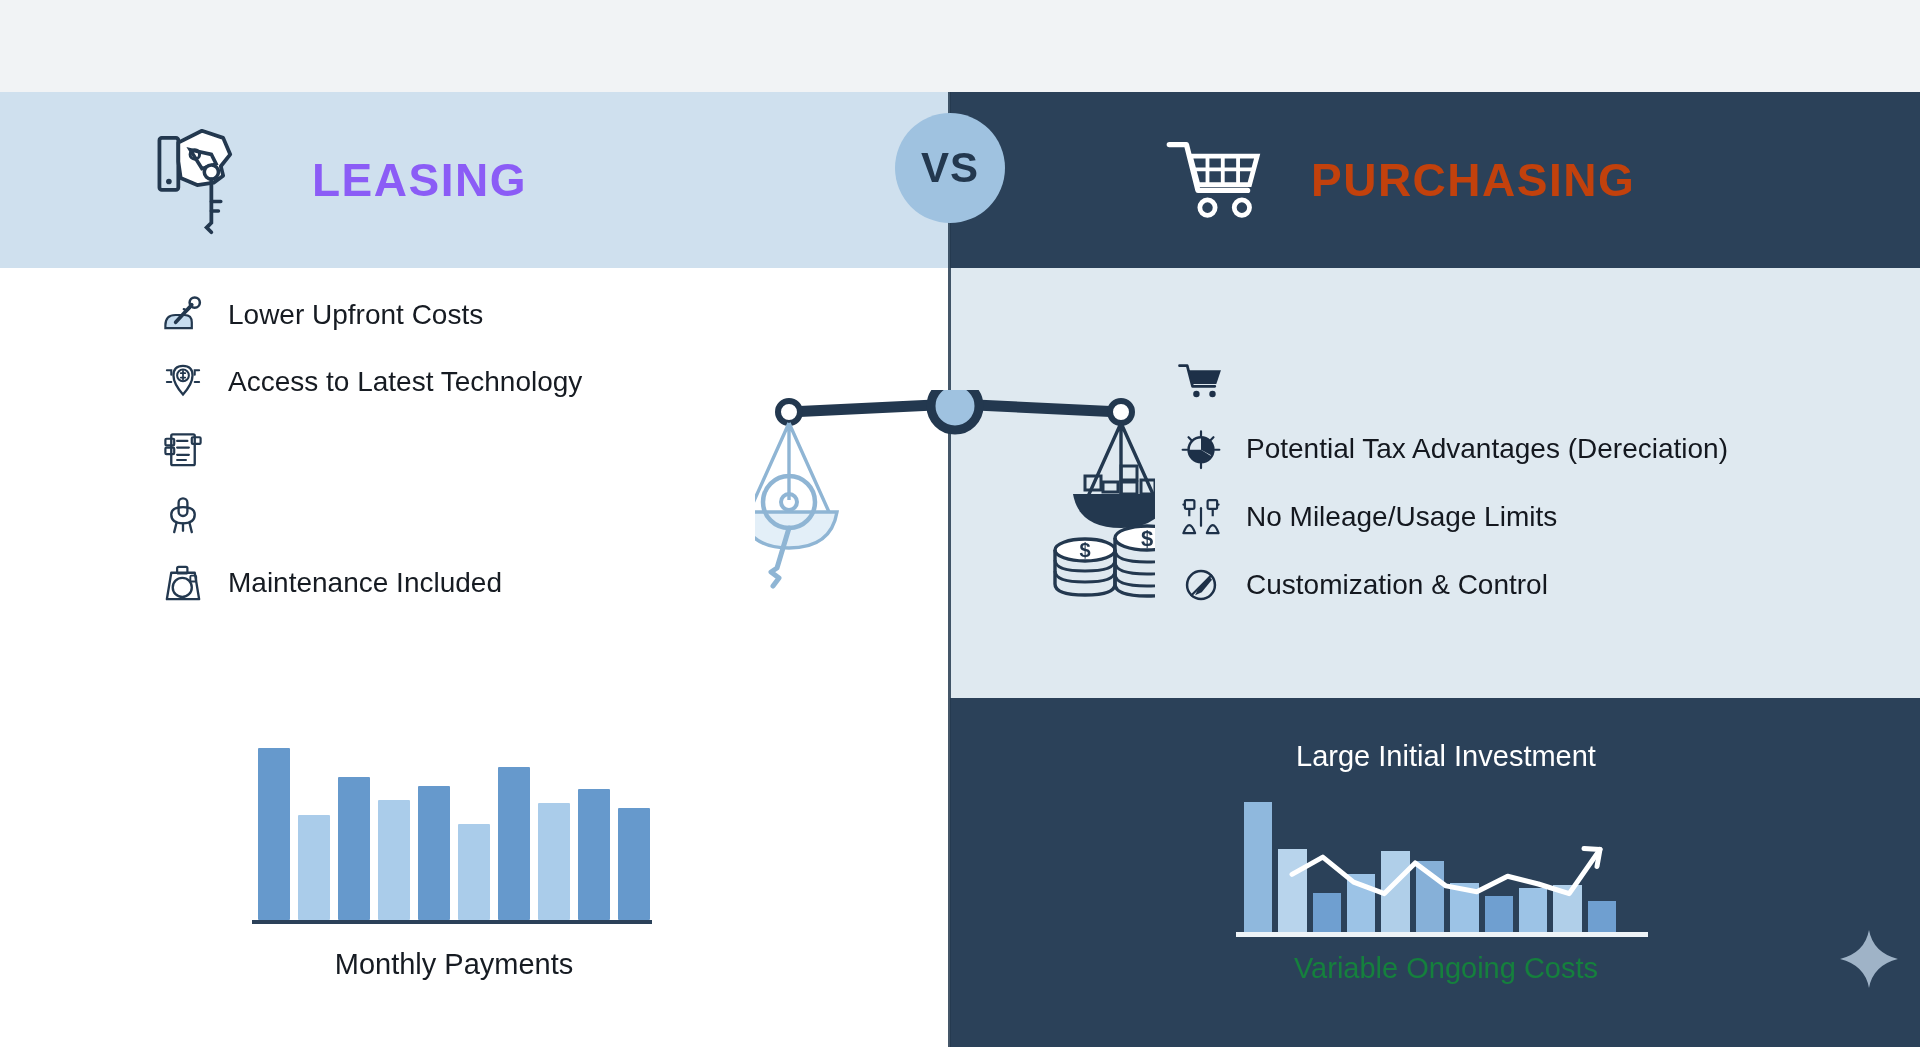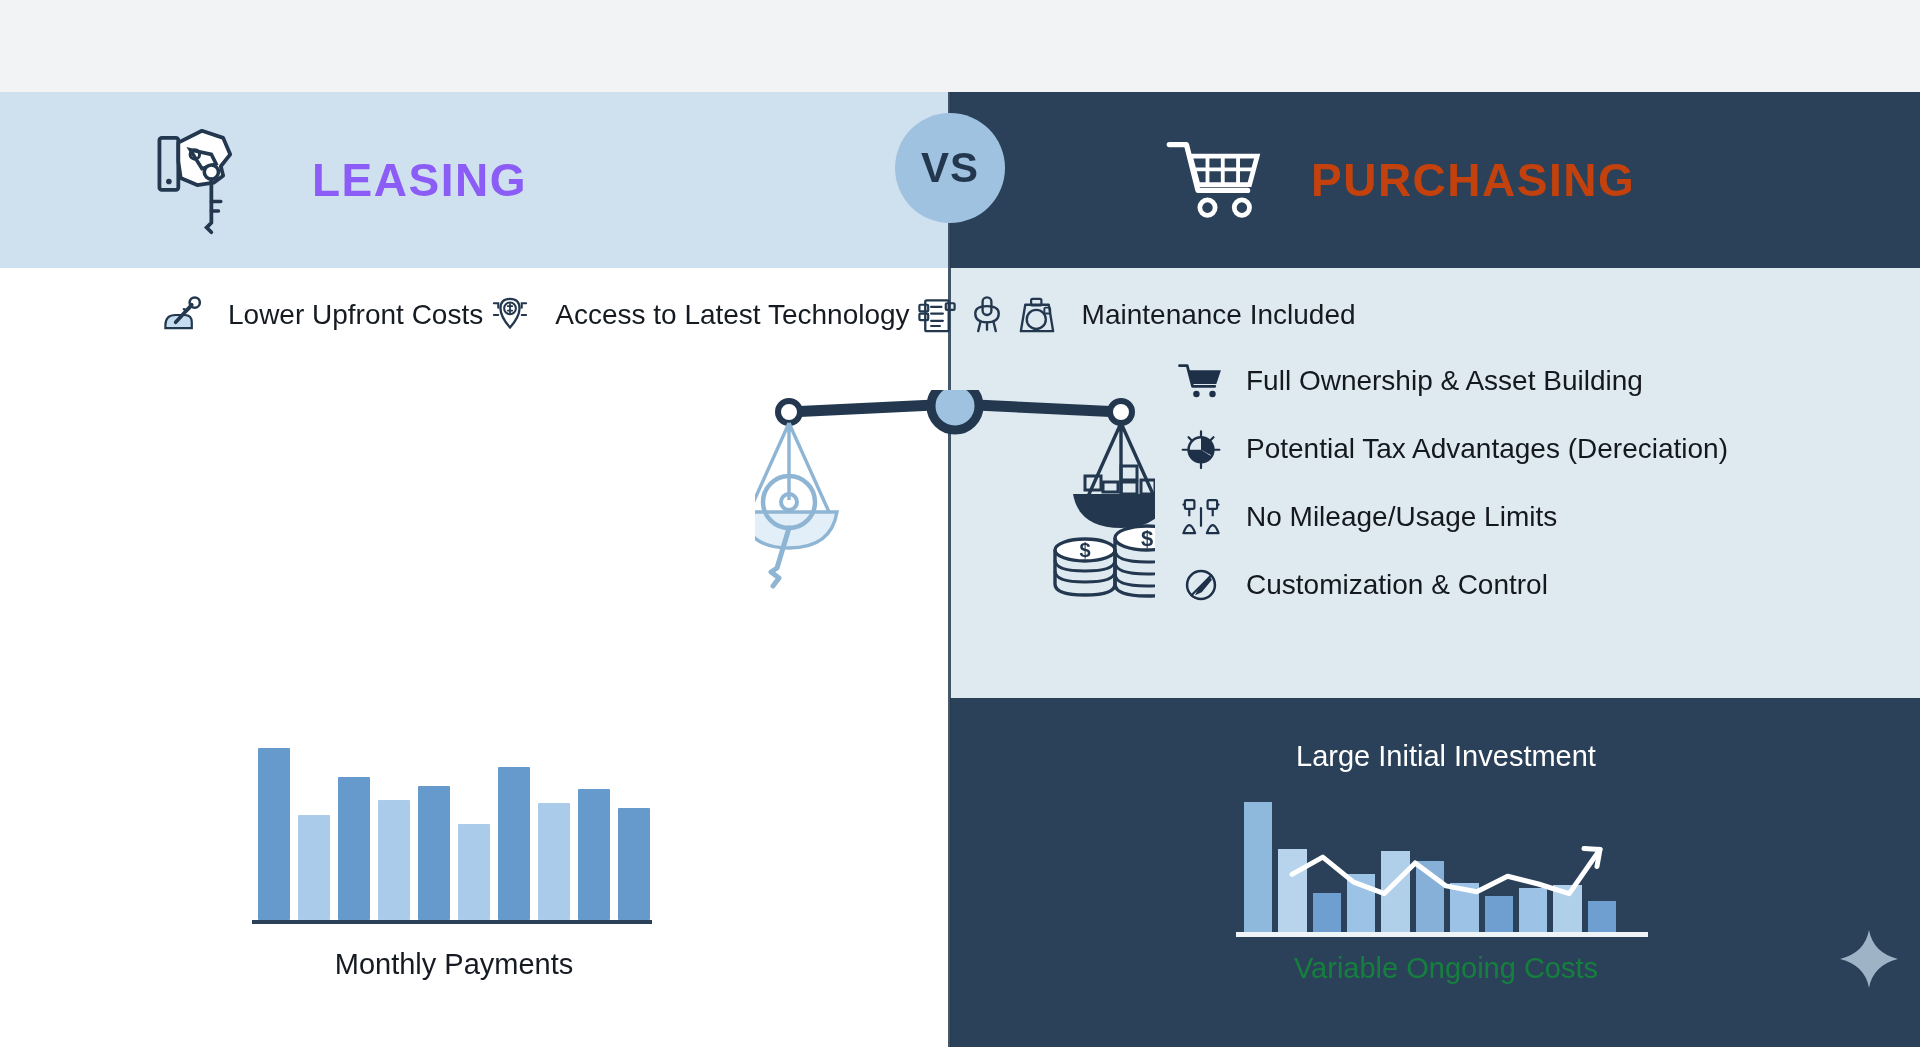--- a/index.html
+++ b/index.html
@@ -64,21 +64,21 @@
   .hdr-title {
     font-size:46px; font-weight:bold; letter-spacing:1.5px;
   }
   .hdr-title.dark { color:#8b5cf6; }
   .hdr-title.light { color:#c2410c; }
   .hdr-icon { display:block; }
 
   
   .list-left {
     position:absolute; left:160px; top:292px; width:640px;
-    display:flex; flex-direction:row; gap:4px;
+    display:flex; flex-direction:column; gap:21px;
     z-index:4;
   }
   .list-right {
     position:absolute; left:1178px; top:358px; width:700px;
     display:flex; flex-direction:column; gap:22px;
     z-index:4;
   }
   .feat { display:flex; align-items:center; gap:22px; }
   .feat-ico { width:46px; height:46px; flex:0 0 46px;
               display:flex; align-items:center; justify-content:center; }
@@ -221,21 +221,20 @@
 
     <div class="feat">
       <span class="feat-ico">
         <svg width="46" height="40" viewBox="0 0 60 50">
           <path d="M2 5 H12 L19 32 H48" fill="none" stroke="#1d3048" stroke-width="3.6" stroke-linecap="round" stroke-linejoin="round"></path>
           <path d="M14 11 H56 L50 29 H19 Z" fill="#1d3048"></path>
           <circle cx="24" cy="42" r="4.2" fill="#1d3048"></circle>
           <circle cx="45" cy="42" r="4.2" fill="#1d3048"></circle>
         </svg>
       </span>
-      <span class="feat-lbl">Full Ownership &amp; Asset Building</span>
     </div>
 
     <div class="feat">
       <span class="feat-ico">
         <svg width="44" height="44" viewBox="0 0 60 60">
           <circle cx="30" cy="31" r="17" fill="none" stroke="#1d3048" stroke-width="3.4"></circle>
           <path d="M30 31 V14 a17 17 0 0 1 14.5 25 Z" fill="#1d3048"></path>
           <path d="M30 31 L16 40 a17 17 0 0 1 14-26 Z" fill="#1d3048" opacity="0"></path>
           <path d="M30 31 L13 31 a17 17 0 0 0 31 9 Z" fill="#1d3048"></path>
           <path d="M30 6 v6 M30 50 v6 M5 31 h6 M49 31 h6 M13 14 l4 4 M47 14 l-4 4" stroke="#1d3048" stroke-width="3" stroke-linecap="round"></path>

